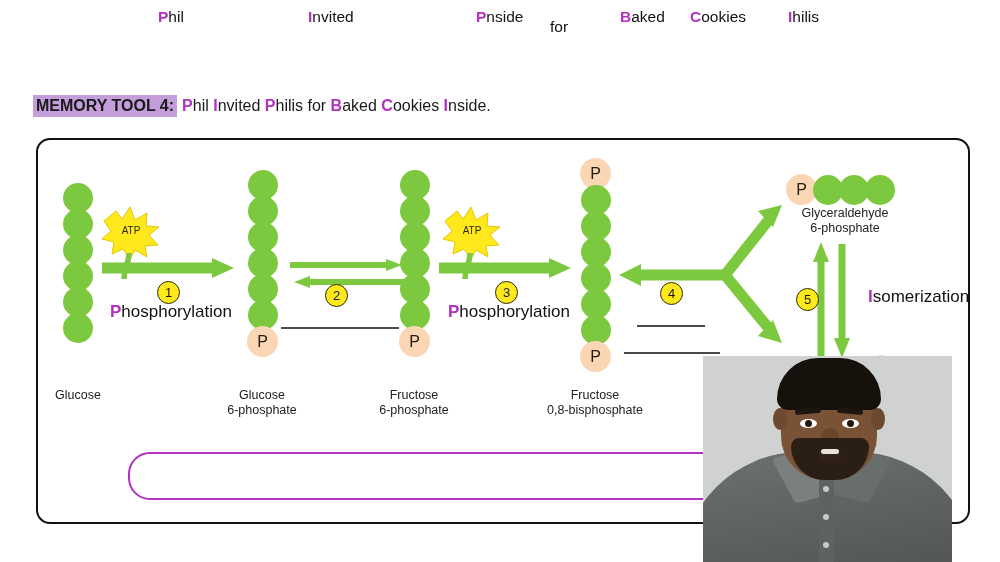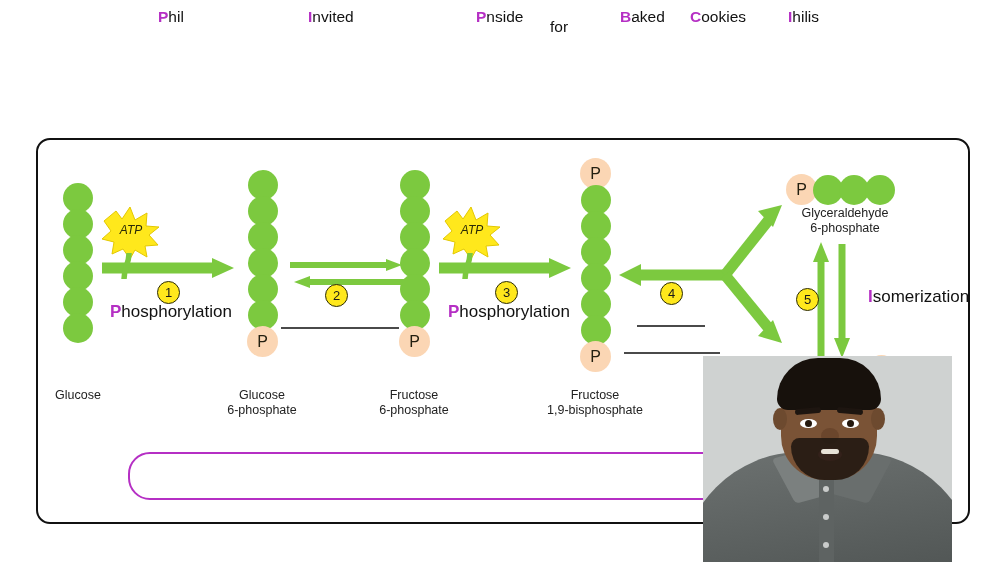--- a/index.html
+++ b/index.html
@@ -61,21 +61,21 @@
   }
 
   
   .rxn{position:absolute;font-size:17px;white-space:nowrap;color:#111;}
 
   
   .atp{position:absolute;}
   .atp .atp-txt{
     position:absolute;left:0;top:0;width:100%;height:100%;
     display:flex;align-items:center;justify-content:center;
-    font-size:12px;color:#2b2b07;font-style:italic;
+    font-size:10px;color:#2b2b07;
   }
 
   
   .blank{position:absolute;height:2.2px;background:#4a4a4a;}
 
   
   .mnemo{
     position:absolute;left:128px;top:452px;width:745px;height:44px;
     border:2px solid #b52fc4;border-radius:22px;background:#fff;
   }
@@ -134,20 +134,23 @@
   .v-mouth{position:absolute;left:115px;top:92px;width:24px;height:13px;background:#33211a;border-radius:50%;}
   .v-teeth{position:absolute;left:118px;top:93px;width:18px;height:5px;background:#e8e2d8;border-radius:3px;}
 </style>
 </head>
 <body>
 
 <div class="stage">
 
 
 
+  <div class="hdr-tool">
+    <span class="tag">MEMORY TOOL 4:</span><span class="rest"><span class="pk">P</span>hil <span class="pk">I</span>nvited <span class="pk">P</span>hilis for <span class="pk">B</span>aked <span class="pk">C</span>ookies <span class="pk">I</span>nside.</span>
+  </div>
 
   <div class="panel"></div>
 
   <div class="mol" style="left:63px;top:185px;">
     <div class="dot"></div>
     <div class="dot"></div>
     <div class="dot"></div>
     <div class="dot"></div>
     <div class="dot"></div>
     <div class="dot"></div>
@@ -186,21 +189,21 @@
     <div class="pdot">P</div>
     <div class="dot"></div>
     <div class="dot"></div>
     <div class="dot"></div>
     <div class="dot"></div>
     <div class="dot"></div>
     <div class="dot"></div>
     <div class="pdot">P</div>
   </div>
   <div class="mol-label" style="left:520px;top:388px;width:150px;">
-    <span>Fructose</span><br><span>1,9-bisphosphate</span>
+    <span>Fructose</span><br><span>0,8-bisphosphate</span>
   </div>
 
   <div class="mol-h" style="left:788px;top:174px;">
     <div class="pdot">P</div>
     <div class="dot"></div>
     <div class="dot"></div>
     <div class="dot"></div>
   </div>
   <div class="mol-label" style="left:775px;top:206px;width:140px;">
     <span>Glyceraldehyde</span><br><span>6-phosphate</span>

